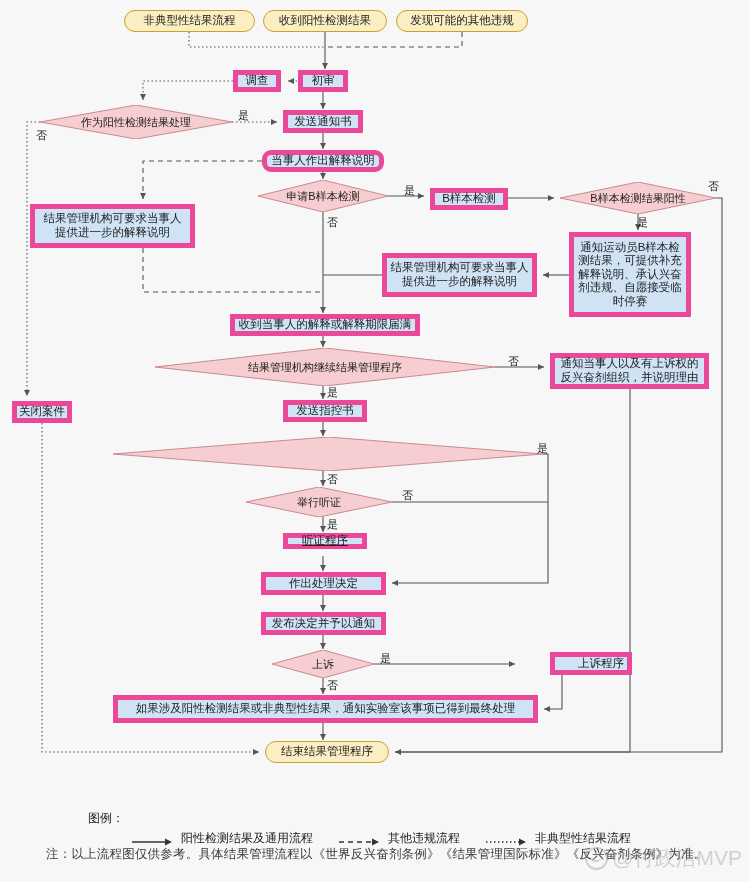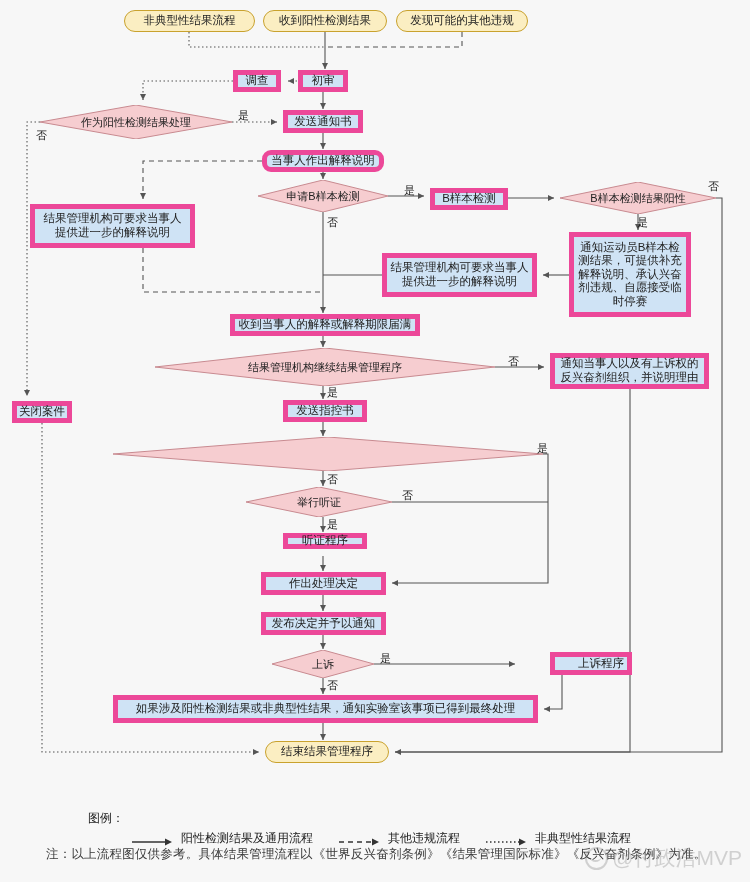--- a/index.html
+++ b/index.html
@@ -218,21 +218,21 @@
       <div class="node proc" style="left: 550px; top: 353px; width: 159px; height: 36px;"><span>通知当事人以及有上诉权的
 反兴奋剂组织，并说明理由</span></div>
       <div class="node proc" style="left: 283px; top: 400px; width: 84px; height: 22px;"><span>发送指控书</span></div>
       <div class="node proc" style="left: 12px; top: 401px; width: 60px; height: 22px;"><span>关闭案件</span></div>
       <div class="node dec" style="left: 113px; top: 437px; width: 430px; height: 34px;"><svg class="diamond-shape" viewBox="0 0 430 34" preserveAspectRatio="none">
           <path d="M0,17 L215,0 L430,17 L215,34 Z" fill="#f6cdd0" stroke="#c88a90" stroke-width="1"></path>
         </svg></div>
       <div class="node dec" style="left: 246px; top: 487px; width: 146px; height: 30px;"><svg class="diamond-shape" viewBox="0 0 146 30" preserveAspectRatio="none">
           <path d="M0,15 L73,0 L146,15 L73,30 Z" fill="#f6cdd0" stroke="#c88a90" stroke-width="1"></path>
         </svg><span class="dectext">举行听证</span></div>
-      <div class="node proc" style="left: 283px; top: 533px; width: 84px; height: 16px;"><span>听证程序</span></div>
+      <div class="node proc" style="left: 283px; top: 533px; width: 84px; height: 16px; text-decoration: underline;"><span>听证程序</span></div>
       <div class="node proc" style="left: 261px; top: 572px; width: 125px; height: 23px;"><span>作出处理决定</span></div>
       <div class="node proc" style="left: 261px; top: 612px; width: 125px; height: 23px;"><span>发布决定并予以通知</span></div>
       <div class="node dec" style="left: 272px; top: 650px; width: 102px; height: 28px;"><svg class="diamond-shape" viewBox="0 0 102 28" preserveAspectRatio="none">
           <path d="M0,14 L51,0 L102,14 L51,28 Z" fill="#f6cdd0" stroke="#c88a90" stroke-width="1"></path>
         </svg><span class="dectext">上诉</span></div>
       <div class="node proc" style="left: 550px; top: 652px; width: 82px; height: 23px; padding-left: 20px;"><span>上诉程序</span></div>
       <div class="node proc" style="left: 113px; top: 695px; width: 425px; height: 28px;"><span>如果涉及阳性检测结果或非典型性结果，通知实验室该事项已得到最终处理</span></div>
       <div class="node term" style="left: 265px; top: 741px; width: 124px; height: 22px;"><span>结束结果管理程序</span></div>
     </div>
   <div id="edgelabels">

